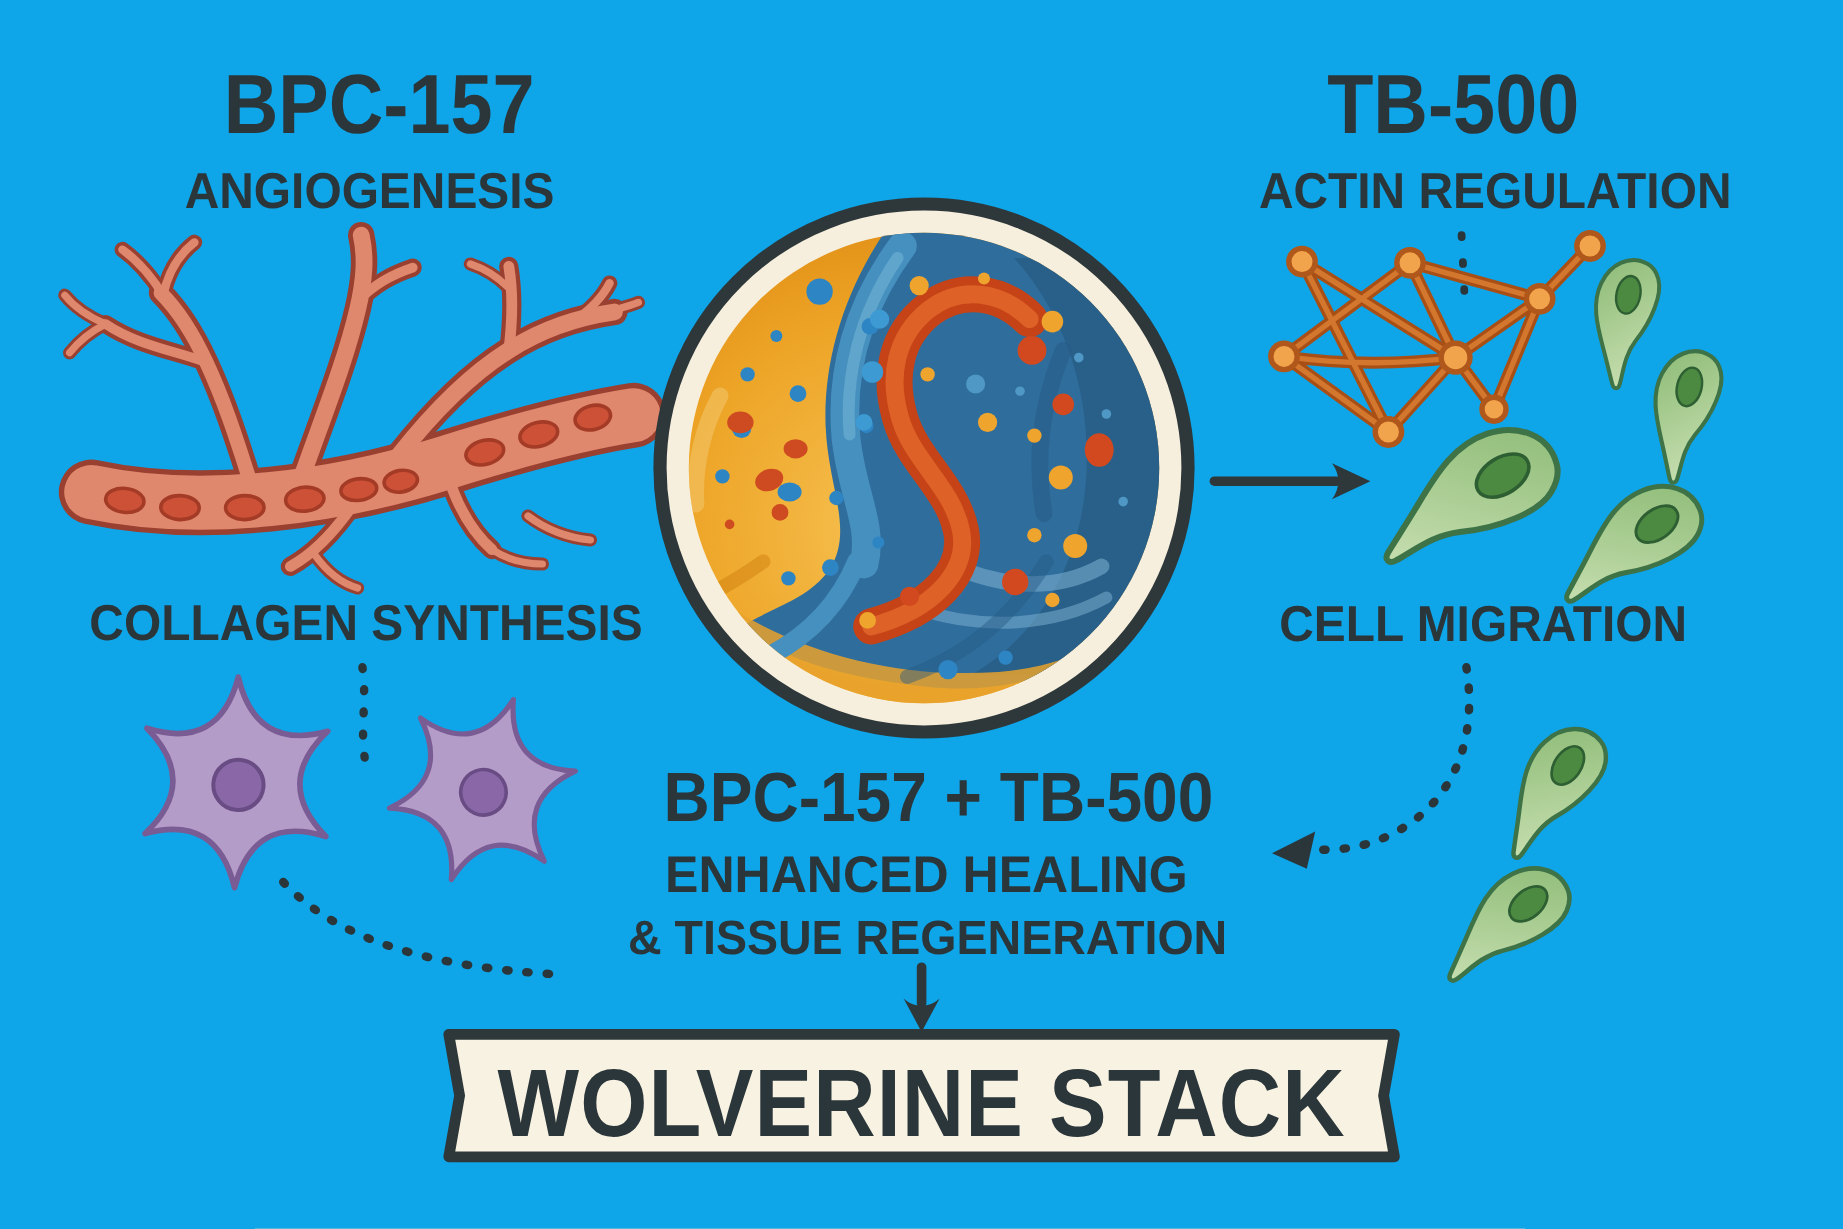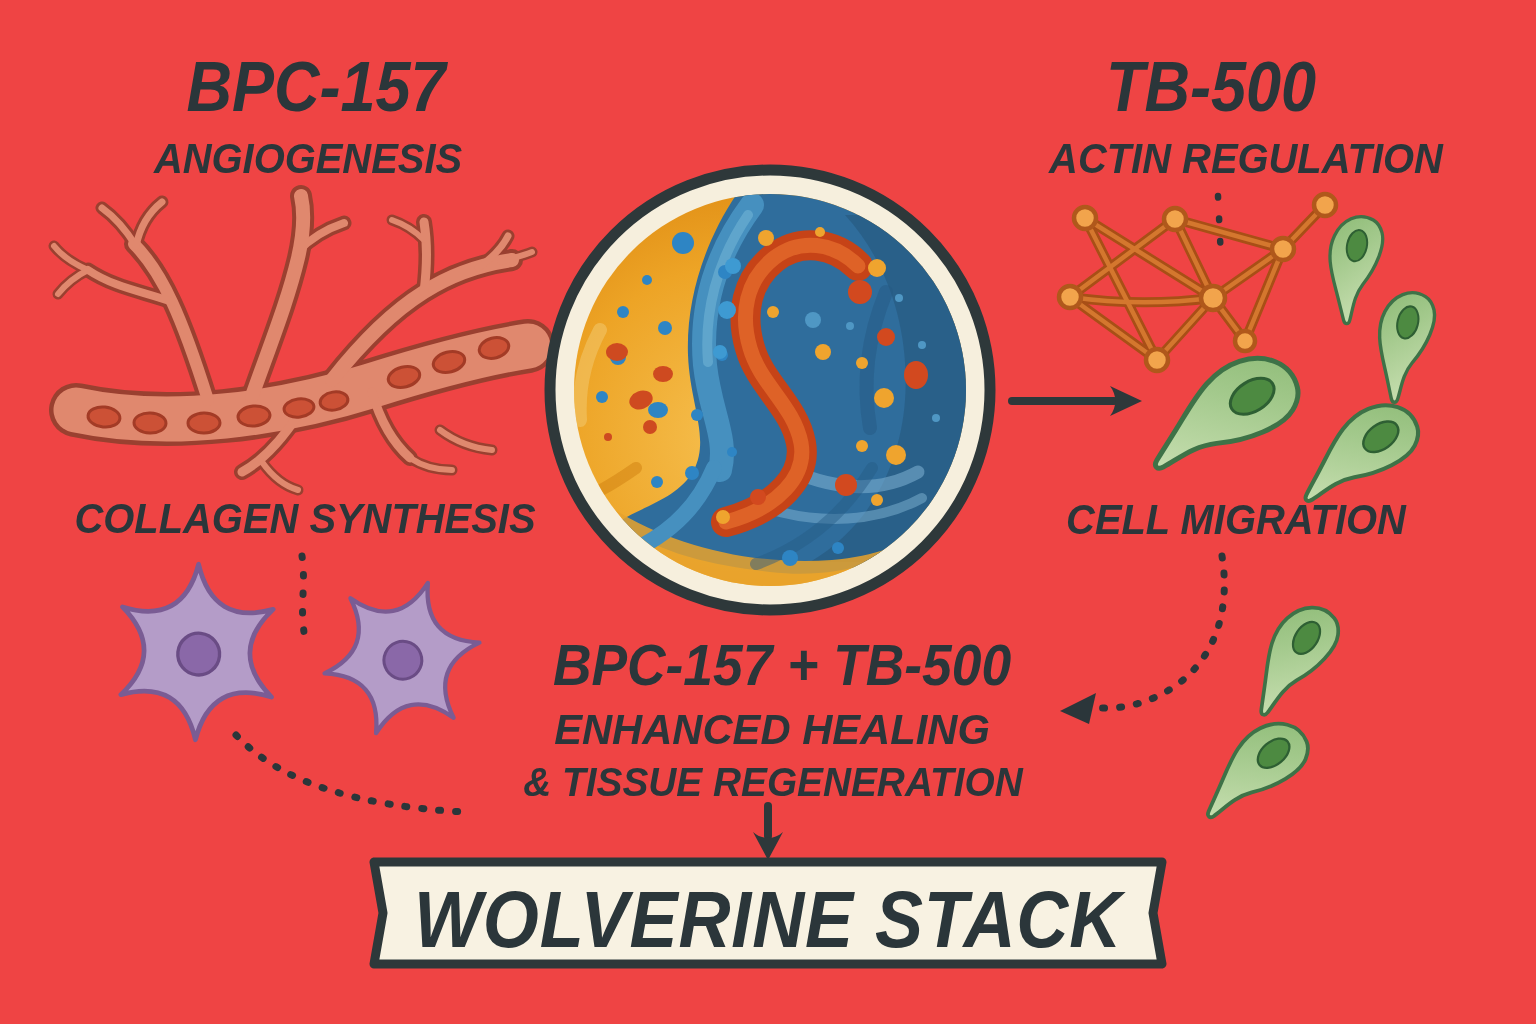--- a/index.html
+++ b/index.html
@@ -1,20 +1,19 @@
 <!DOCTYPE html>
 <html><head>
 <meta charset="utf-8">
 <style>
   html,body{margin:0;padding:0;background:#d8d4c8;}
   .stage{
     position:relative; width:1536px; height:1024px; overflow:hidden;
-    background:#ef4444;
+    background:#0ea5e9;
     font-family:"Liberation Sans", sans-serif;
-    font-style:italic;
   }
   .stage svg.art{position:absolute;left:0;top:0;}
   .t{
     position:absolute; white-space:nowrap; color:#2b363a; font-weight:bold;
     transform-origin:center; line-height:1;
   }
   .title-big{font-size:70px; letter-spacing:0px; transform:translateX(-50%) scaleX(.9);}
   .subhead{font-size:42px; transform:translateX(-50%) scaleX(.95); letter-spacing:0px;}
   #combo-title{font-size:58px; transform:translateX(-50%) scaleX(.92);}
   .benefit{font-size:43px; transform:translateX(-50%) scaleX(.97);}

